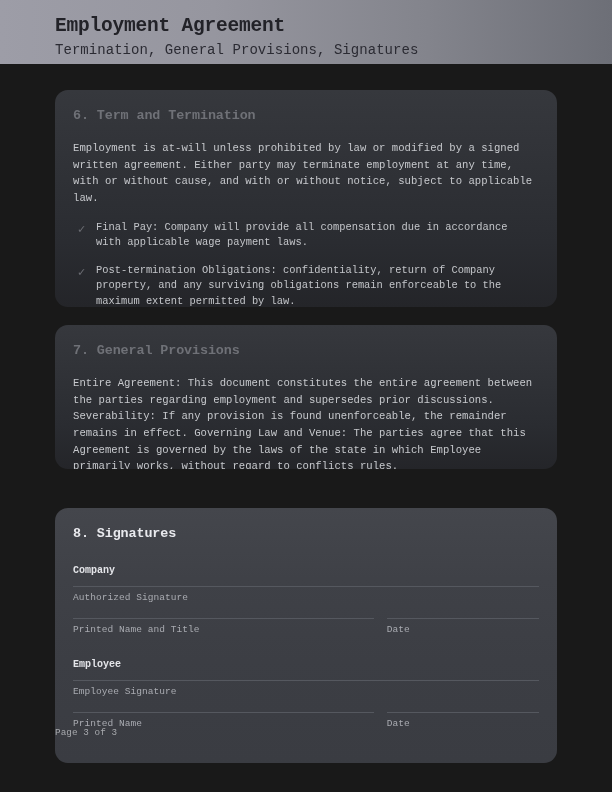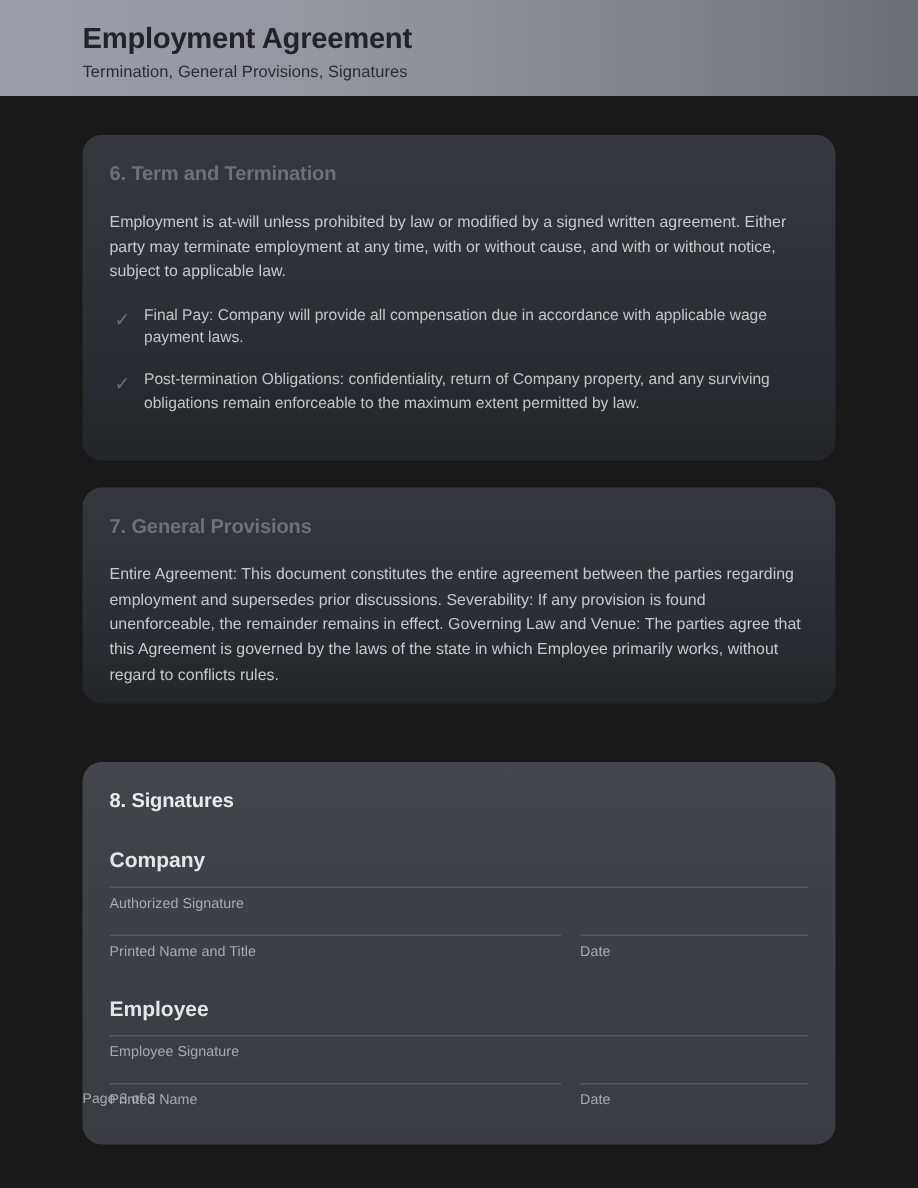--- a/index.html
+++ b/index.html
@@ -1,15 +1,15 @@
 <!DOCTYPE html>
 <html><head>
 <meta charset="utf-8">
 <style>
-  * { box-sizing: border-box; margin: 0; padding: 0; }
+  * { box-sizing: border-box; margin: 0; padding: 0; font-family: Liberation Mono, monospace; }
 
   html, body {
     width: 612px;
     height: 792px;
     background: #191919;
     font-family: "Liberation Sans", sans-serif;
     overflow: hidden;
   }
 
   #page {
@@ -30,21 +30,21 @@
   }
   .doc-title {
     font-size: 19.5px;
     font-weight: bold;
     color: #222228;
     letter-spacing: -0.2px;
     line-height: 1.1;
   }
   .doc-subtitle {
     margin-top: 5px;
-    font-size: 11px;
+    font-size: 14px;
     color: #2b2b33;
     letter-spacing: 0.05px;
   }
 
   
   .card {
     position: absolute;
     left: 55px;
     width: 502px;
     border-radius: 13px;
@@ -101,21 +101,21 @@
     flex: 1 1 auto;
     font-size: 10.4px;
     line-height: 1.5;
     color: #c3c5c9;
   }
 
   
   .sig-body { padding: 0 18px 0 18px; margin-top: 2px; }
 
   .sig-party {
-    font-size: 14px;
+    font-size: 10px;
     font-weight: bold;
     color: #e4e5e9;
     padding: 9px 0 10px 0;
   }
 
   .sig-row { display: flex; }
   .sig-field {
     border-top: 1px solid #55585f;
     padding-top: 5px;
     padding-bottom: 15px;

